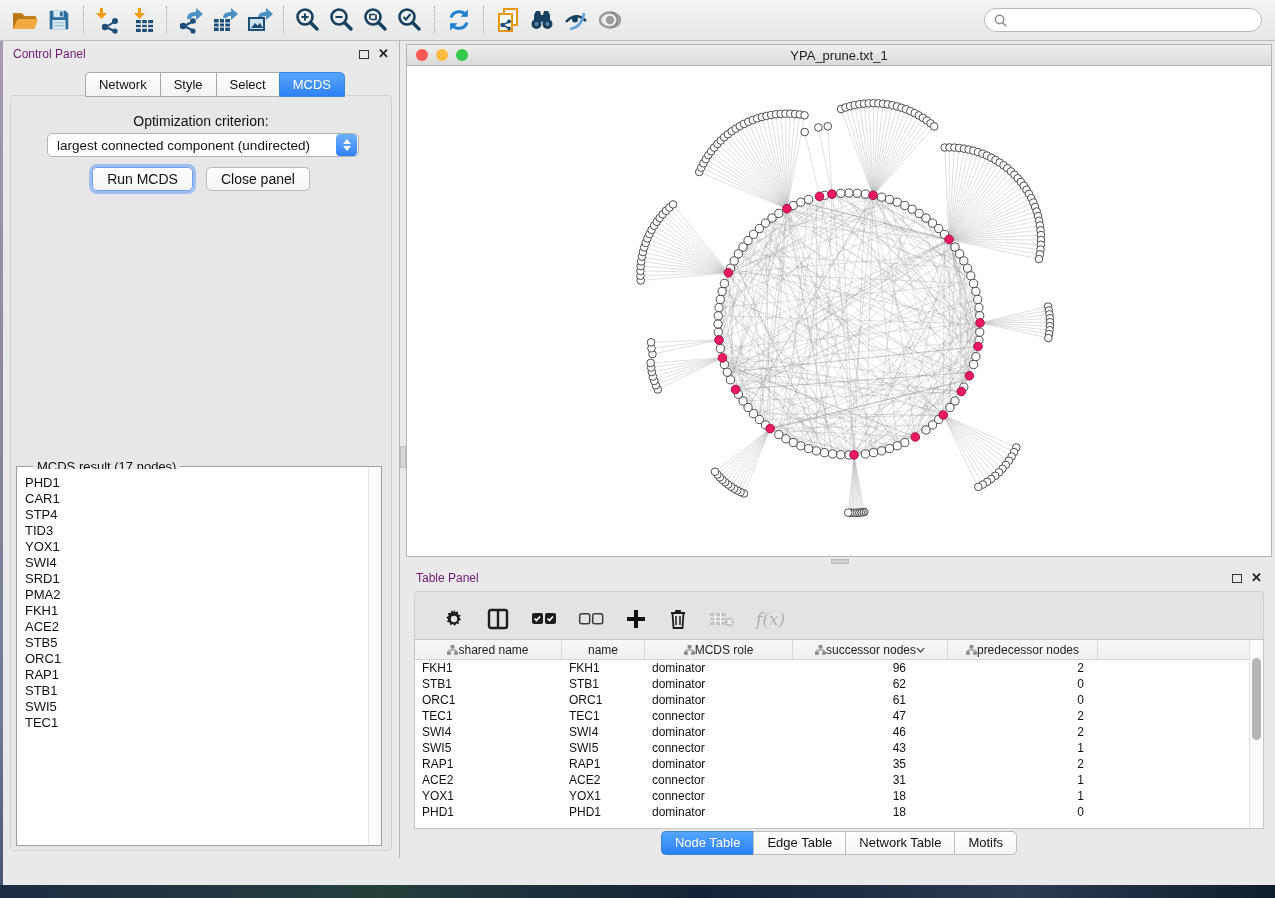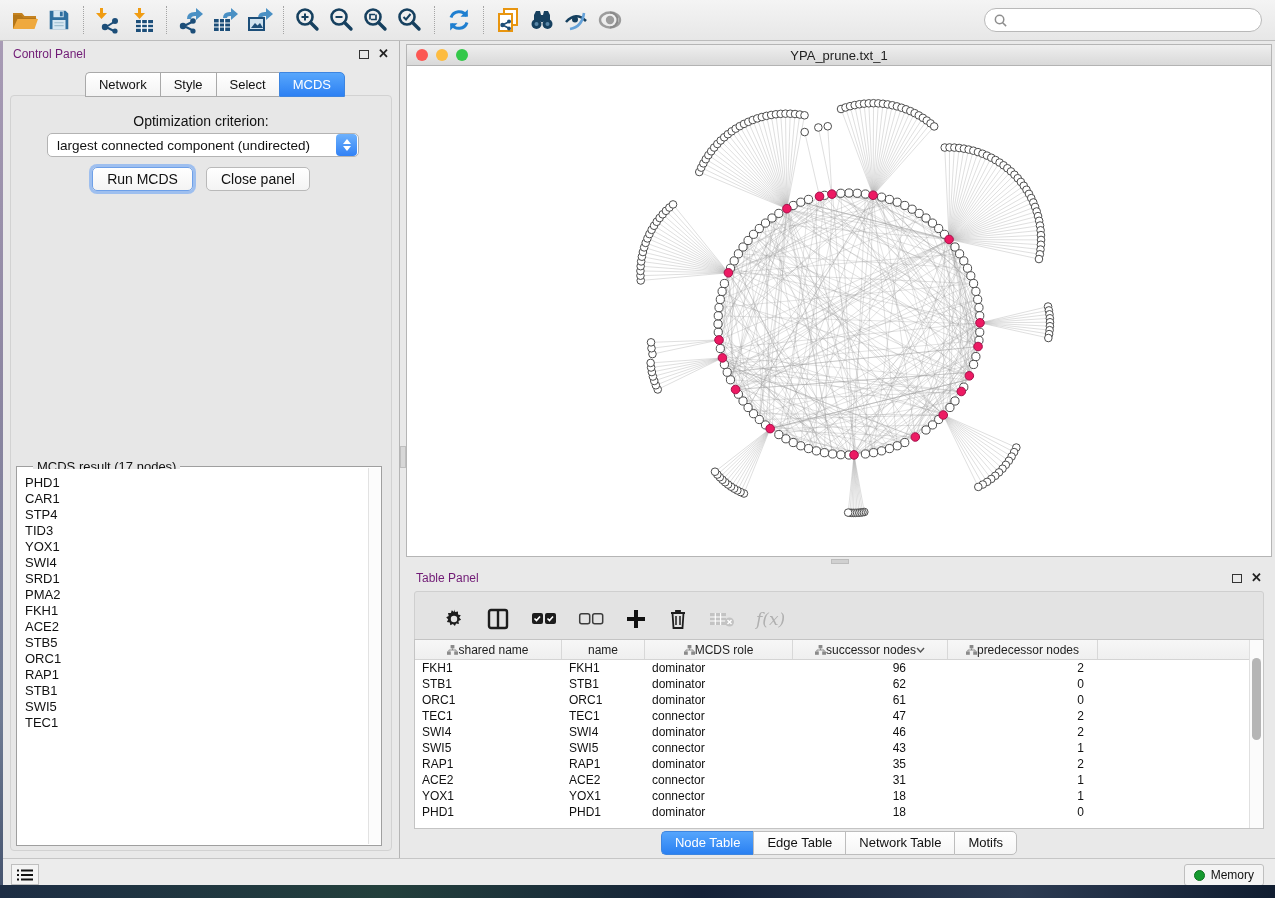--- a/index.html
+++ b/index.html
@@ -1250,29 +1250,17 @@
       </div>
     </div>
     <div id="tp-tabs">
         <div class="tp-tab active">Node Table</div>
         <div class="tp-tab">Edge Table</div>
         <div class="tp-tab">Network Table</div>
         <div class="tp-tab">Motifs</div>
       </div>
   </div>
 
-  <div id="status-bar">
-    <div id="list-btn">
-      <svg width="18" height="14" viewBox="0 0 18 14">
-        <path d="M1 2.5h2M1 7h2M1 11.5h2" stroke="#111" stroke-width="2"></path>
-        <path d="M5 2.5h12M5 7h12M5 11.5h12" stroke="#111" stroke-width="2"></path>
-      </svg>
-    </div>
-    <div id="memory-btn">
-      <span id="memory-dot"></span>
-      <span>Memory</span>
-    </div>
-  </div>
 
 </div>
 
 <div id="left-strip"></div>
 <div id="desktop-strip"></div>
 
 </body></html>

